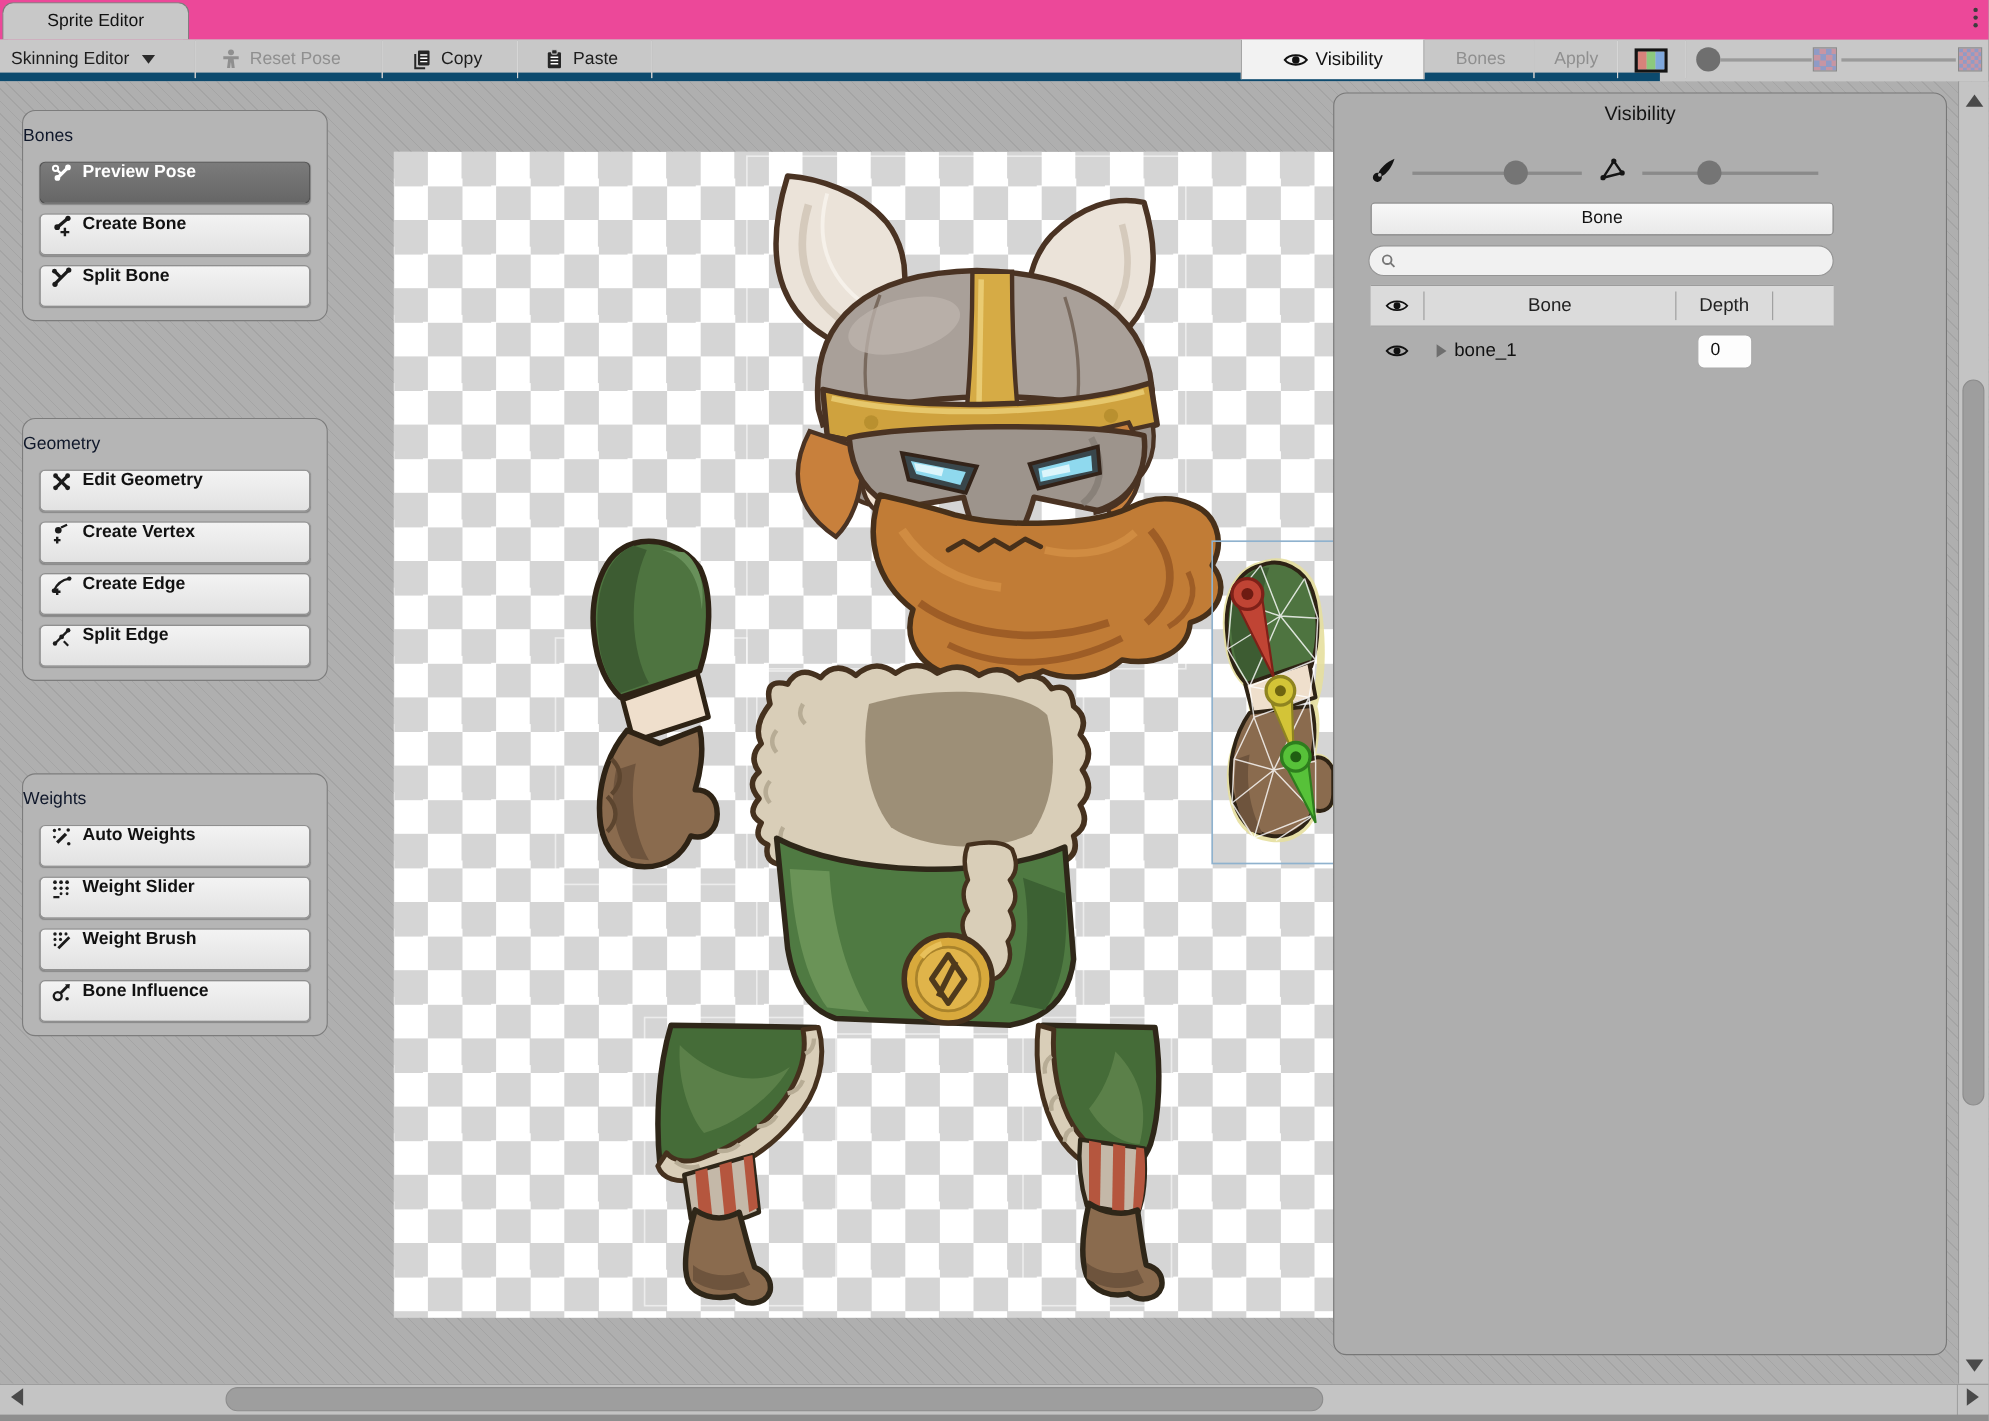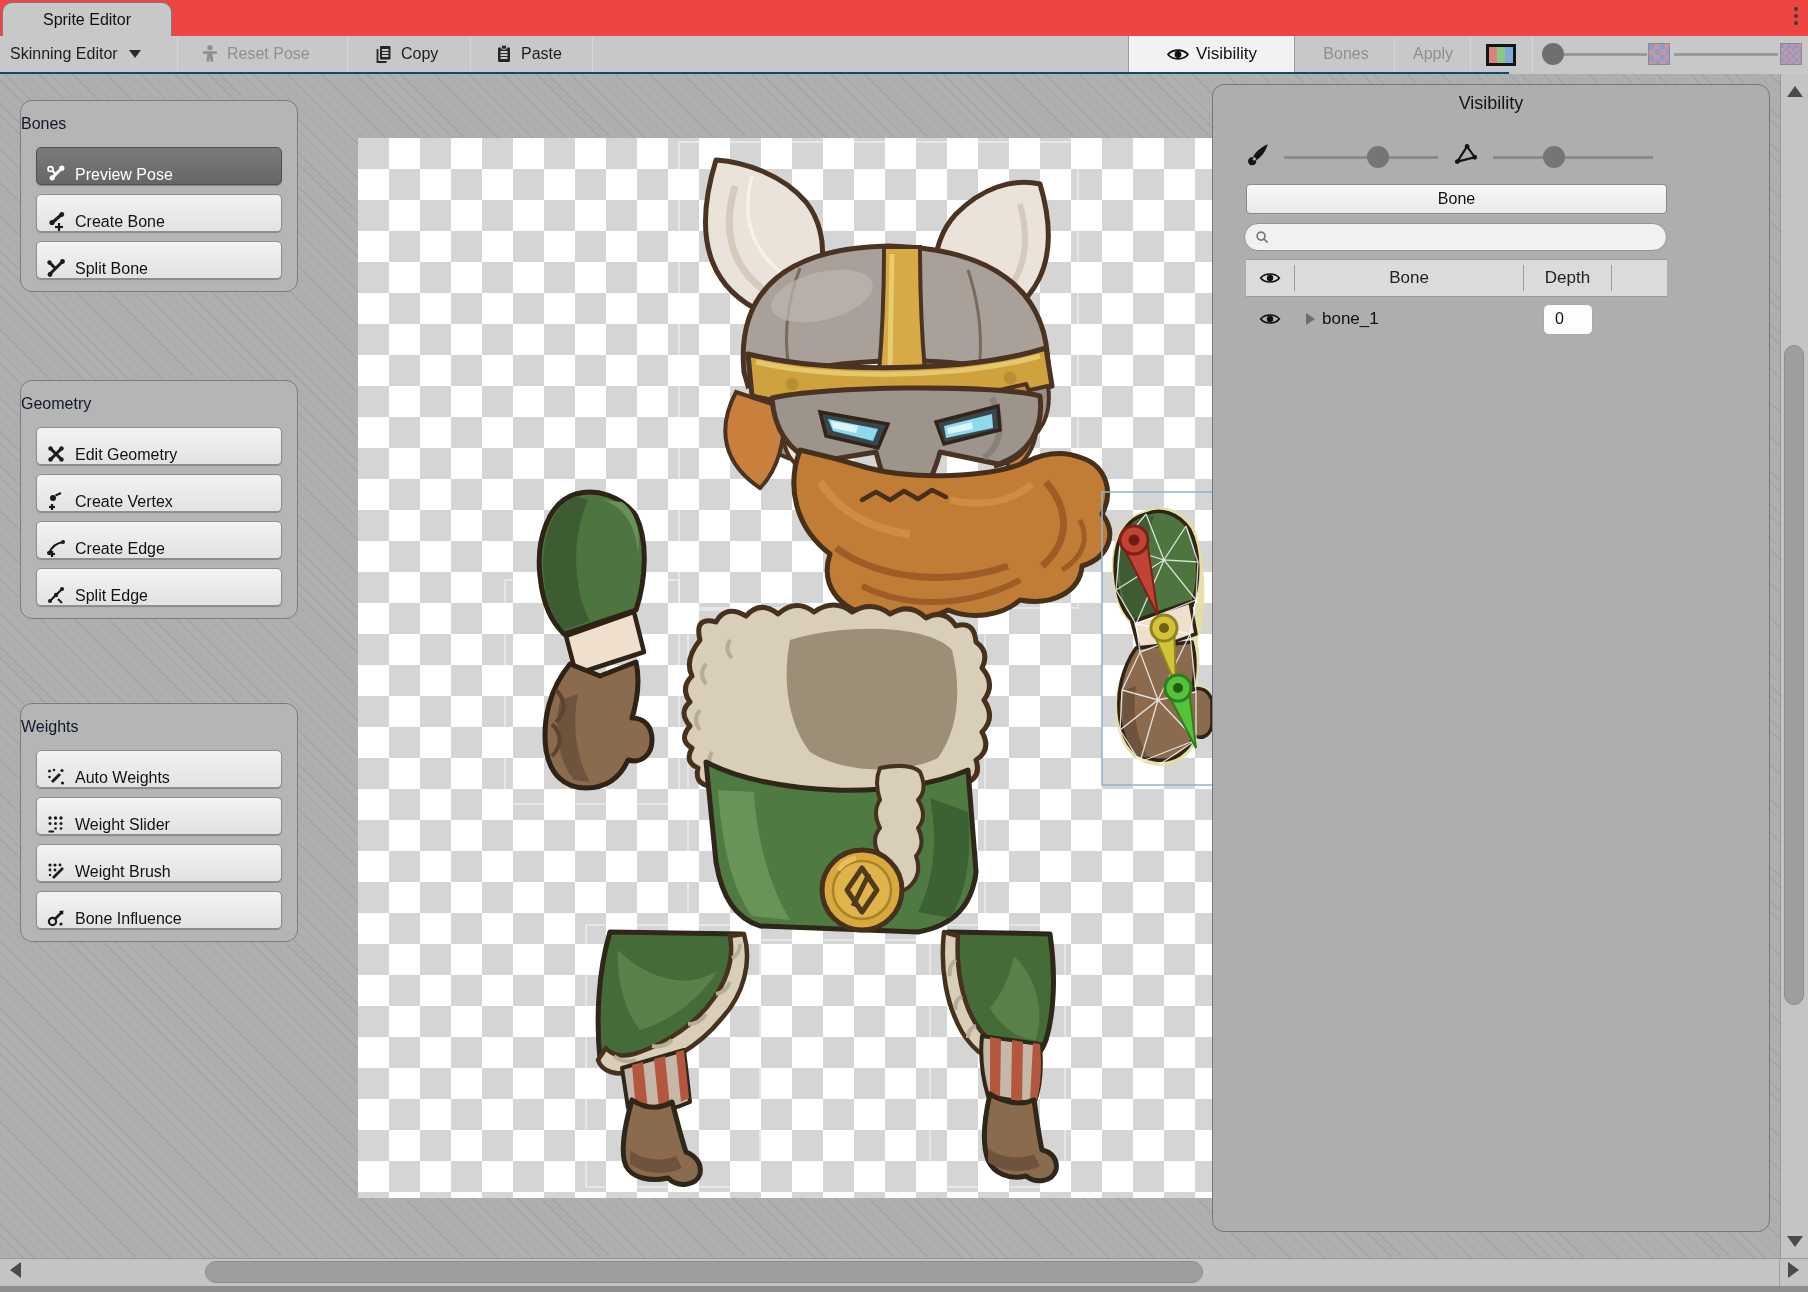--- a/index.html
+++ b/index.html
@@ -1,28 +1,28 @@
 <!DOCTYPE html>
 <html><head>
 <meta charset="utf-8">
 <style>
   html,body{margin:0;padding:0;background:#777;}
   *{box-sizing:border-box;font-family:"Liberation Sans",sans-serif;}
   .app{position:relative;width:1808px;height:1292px;background:#C8C8C8;overflow:hidden;}
 
   
-  .tabbar{position:absolute;left:0;top:0;width:1808px;height:36px;background:#ef4444;}
+  .tabbar{position:absolute;left:0;top:0;width:1808px;height:36px;background:#ec4899;}
   .tab{position:absolute;left:2px;top:2px;width:170px;height:34px;background:#C8C8C8;
        border:1px solid #7a7a7a;border-bottom:none;border-radius:10px 10px 0 0;
        display:flex;align-items:center;justify-content:center;font-size:16px;color:#111;}
   .kebab{position:absolute;left:1789px;top:7px;width:14px;height:24px;display:flex;flex-direction:column;align-items:center;gap:3px;cursor:pointer;}
   .kebab i{width:4px;height:4px;border-radius:50%;background:#3d3d3d;}
 
   
-  .toolbar{position:absolute;left:0;top:36px;width:1509px;height:38px;background:#C8C8C8;border-bottom:2px solid #0c4a6e;}
+  .toolbar{position:absolute;left:0;top:36px;width:1509px;height:38px;background:#C8C8C8;border-bottom:8px solid #0c4a6e;}
   .tbi-abs{position:absolute;top:0;height:36px;display:flex;align-items:center;gap:7px;font-size:16px;color:#1d1d1d;}
   .tbi-abs.disabled{color:#8F8F8F;}
   .sep{position:absolute;top:1px;width:1px;height:34px;background:#A6A6A6;border-right:1px solid #D6D6D6;}
   .caret-down{width:0;height:0;border-left:6px solid transparent;border-right:6px solid transparent;border-top:8px solid #2b2b2b;margin-left:4px;}
   .vis-toggle{position:absolute;left:1128px;top:0;width:167px;height:36px;background:#F2F2F2;border-left:1px solid #9c9c9c;border-right:1px solid #9c9c9c;
       display:flex;align-items:center;justify-content:center;gap:6px;font-size:17px;color:#111;}
   .swatch{position:absolute;left:1486px;top:8px;width:30px;height:22px;border:3px solid #141414;display:flex;}
   .swatch i{flex:1;}
   .knob{position:absolute;left:1542px;top:7px;width:22px;height:22px;border-radius:50%;background:#6F6F6F;}
   .track{position:absolute;top:17px;height:3px;background:#9A9A9A;}
@@ -36,21 +36,21 @@
 
   
   .canvas{position:absolute;left:358px;top:138px;width:854px;height:1060px;overflow:hidden;
       background:repeating-conic-gradient(#D5D5D5 0% 25%,#ffffff 0% 50%);background-size:62px 62px;background-position:31px 0;}
   .canvas svg{display:block;}
 
   
   .tool-panel{position:absolute;left:20px;width:278px;background:#B5B5B5;border:1px solid #7c7c7c;border-radius:12px;padding:8px 0 12px;}
   .tool-panel .ptitle{font-size:16px;color:#0f172a;text-align:left;padding:6px 0 14px;}
   .tool-btn{height:38px;margin:0 15px 9px;background:linear-gradient(#F3F3F3,#E2E2E2);border:1px solid #8F8F8F;border-radius:5px;
-      display:flex;align-items:flex-end;gap:9px;padding-left:9px;font-size:16px;color:#111;box-shadow:0 1px 1px rgba(0,0,0,0.25);cursor:pointer;}
+      display:flex;align-items:flex-start;gap:9px;padding-left:9px;font-size:16px;color:#111;box-shadow:0 1px 1px rgba(0,0,0,0.25);cursor:pointer;font-weight:bold;}
   .tool-btn:last-child{margin-bottom:0;}
   .tool-btn.active{background:linear-gradient(#7b7b7b,#666666);border-color:#4f4f4f;color:#fff;}
   .tool-btn svg{flex:0 0 auto;color:#1b1b1b;}
   .tool-btn.active svg{color:#ffffff;}
 
   
   .vis-panel{position:absolute;left:1212px;top:84px;width:558px;height:1148px;background:#AEAEAE;border:1px solid #777;border-radius:12px;}
   .vis-title{position:absolute;left:0;top:8px;width:100%;text-align:center;font-size:18px;color:#141414;}
   .vslider-icon{position:absolute;top:56px;}
   .vtrack{position:absolute;top:71px;height:3px;background:#8A8A8A;}

